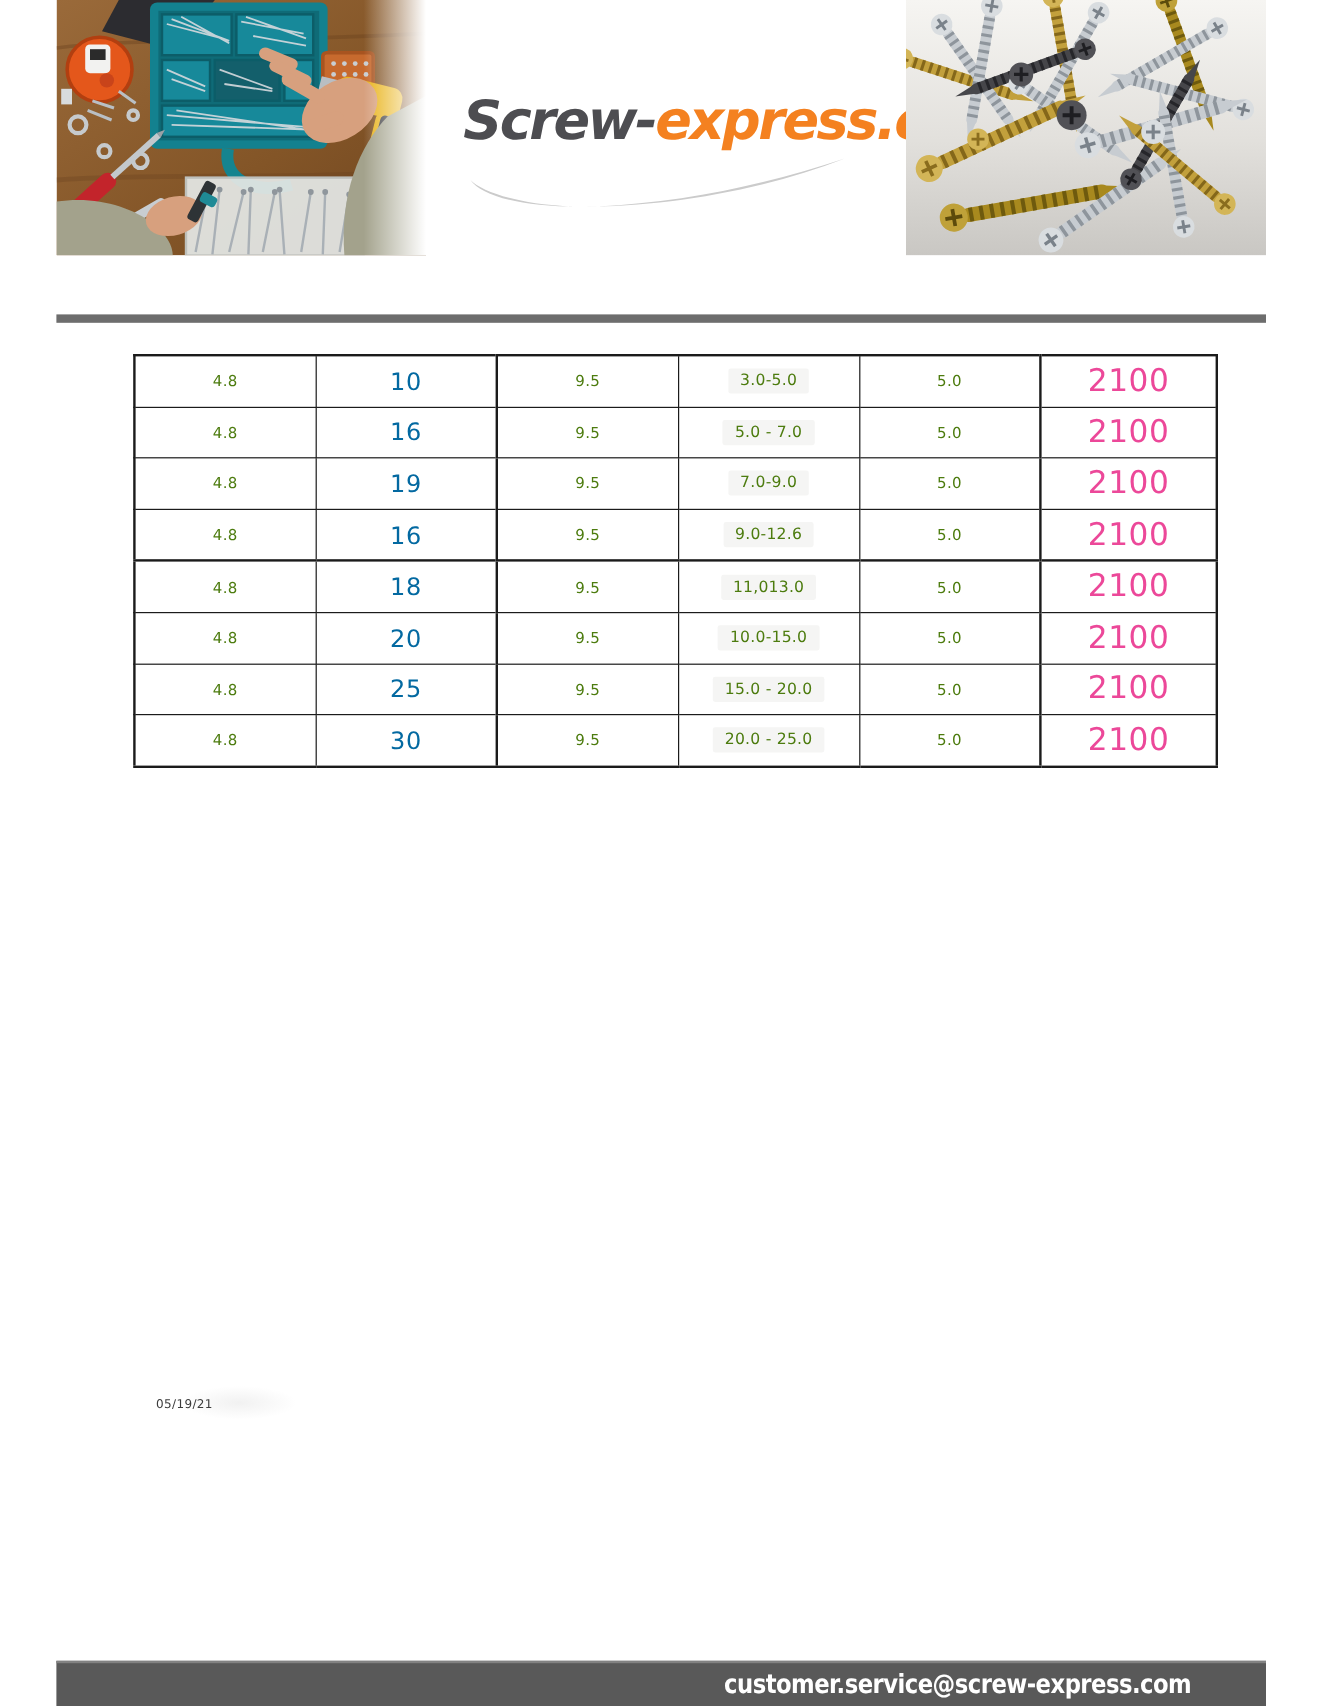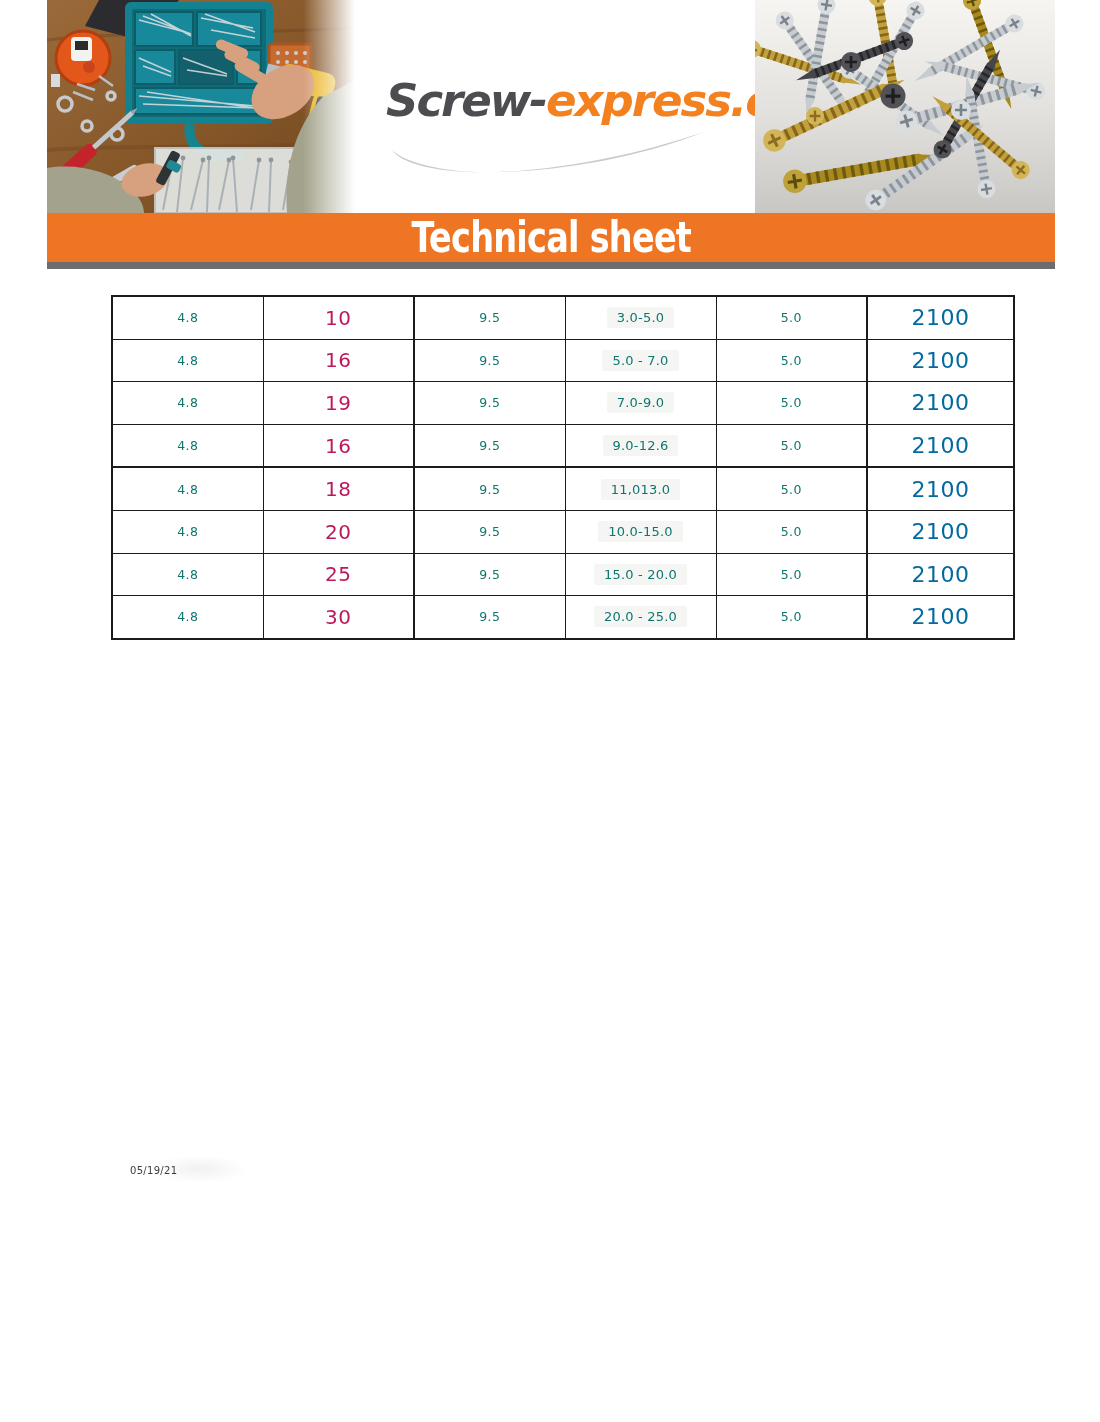--- a/index.html
+++ b/index.html
@@ -23,27 +23,27 @@
   .banner{position:absolute;left:47px;top:213px;width:1008px;height:49px;background:#ee7523;
           display:flex;align-items:center;justify-content:center;}
   .banner span{color:#ffffff;font-weight:800;font-size:43px;line-height:1;
                transform:scaleX(0.78);letter-spacing:-1px;white-space:nowrap;}
   .gray-bar{position:absolute;left:47px;top:262px;width:1008px;height:7px;background:#6d6d6d;}
 
   
   .spec-table{position:absolute;left:111px;top:295px;width:902px;border-collapse:collapse;
               table-layout:fixed;background:#fff;}
   .spec-table td{border:1.4px solid #1b1b1b;height:41.6px;padding:0;text-align:center;
-                 vertical-align:middle;color:#0f766e;}
+                 vertical-align:middle;color:#4d7c0f;}
   .spec-table{border:2.2px solid #1b1b1b;}
   .spec-table tr:last-child td{border-bottom-width:2.6px;}
   td.c0,td.c2,td.c4{font-size:12.5px;letter-spacing:0.3px;}
   td.c3{font-size:13px;letter-spacing:0.2px;}
-  td.c1{font-size:20px;letter-spacing:0.5px;color:#be185d;}
-  td.c5{font-size:22px;letter-spacing:0.5px;color:#0369a1;}
+  td.c1{font-size:20px;letter-spacing:0.5px;color:#0369a1;}
+  td.c5{font-size:26px;letter-spacing:0.5px;color:#ec4899;}
   td.bl{border-left-width:2.7px;}
   td.c3{border-left-width:1.9px;}
   tr.tt td{border-top-width:2.7px;}
   .hl{background:#f5f5f4;padding:3px 10px;border-radius:2px;margin-top:24px;}
 
   
   .rev-date{position:absolute;left:130px;top:1165px;font-size:10px;color:#3c3c3c;letter-spacing:0.3px;}
   .smudge{position:absolute;left:152px;top:1155px;width:95px;height:28px;border-radius:50%;
           background:radial-gradient(closest-side,rgba(120,120,120,0.10),rgba(120,120,120,0));}
   .footer{position:absolute;left:47px;top:1384px;width:1008px;height:38px;background:#595959;
@@ -234,23 +234,20 @@
       <use href="#scr" class="dk" transform="translate(186,152) rotate(-60)"></use>
       <use href="#scr" class="sv" transform="translate(232,192) rotate(-100)"></use>
       <use href="#scr" class="gd" transform="translate(268,172) rotate(-140)"></use>
       <use href="#hd" class="dk" transform="translate(138,96) scale(1.25)"></use>
       <use href="#hd" class="dk" transform="translate(96,62)"></use>
       <use href="#hd" class="sv" transform="translate(206,110)"></use>
       <use href="#hd" class="gd" transform="translate(60,116) scale(0.9)"></use>
     </svg>
   </div>
 
-  <div class="banner">
-    <span>Technical sheet</span>
-  </div>
   <div class="gray-bar"></div>
 
   <table class="spec-table">
     <colgroup>
       <col style="width:151px">
         <col style="width:151px">
         <col style="width:151px">
       <col style="width:151px">
         <col style="width:151px">
         <col style="width:147px">
@@ -319,14 +316,17 @@
         <td class="c3"><span class="hl">20.0 - 25.0</span></td>
         <td class="c4">5.0</td>
         <td class="c5 bl">2100</td>
       </tr>
     </tbody>
   </table>
 
   <div class="smudge"></div>
   <div class="rev-date">05/19/21</div>
 
+  <div class="footer">
+    <span>customer.service@screw-express.com</span>
+  </div>
 
 </div>
 
 </body></html>

